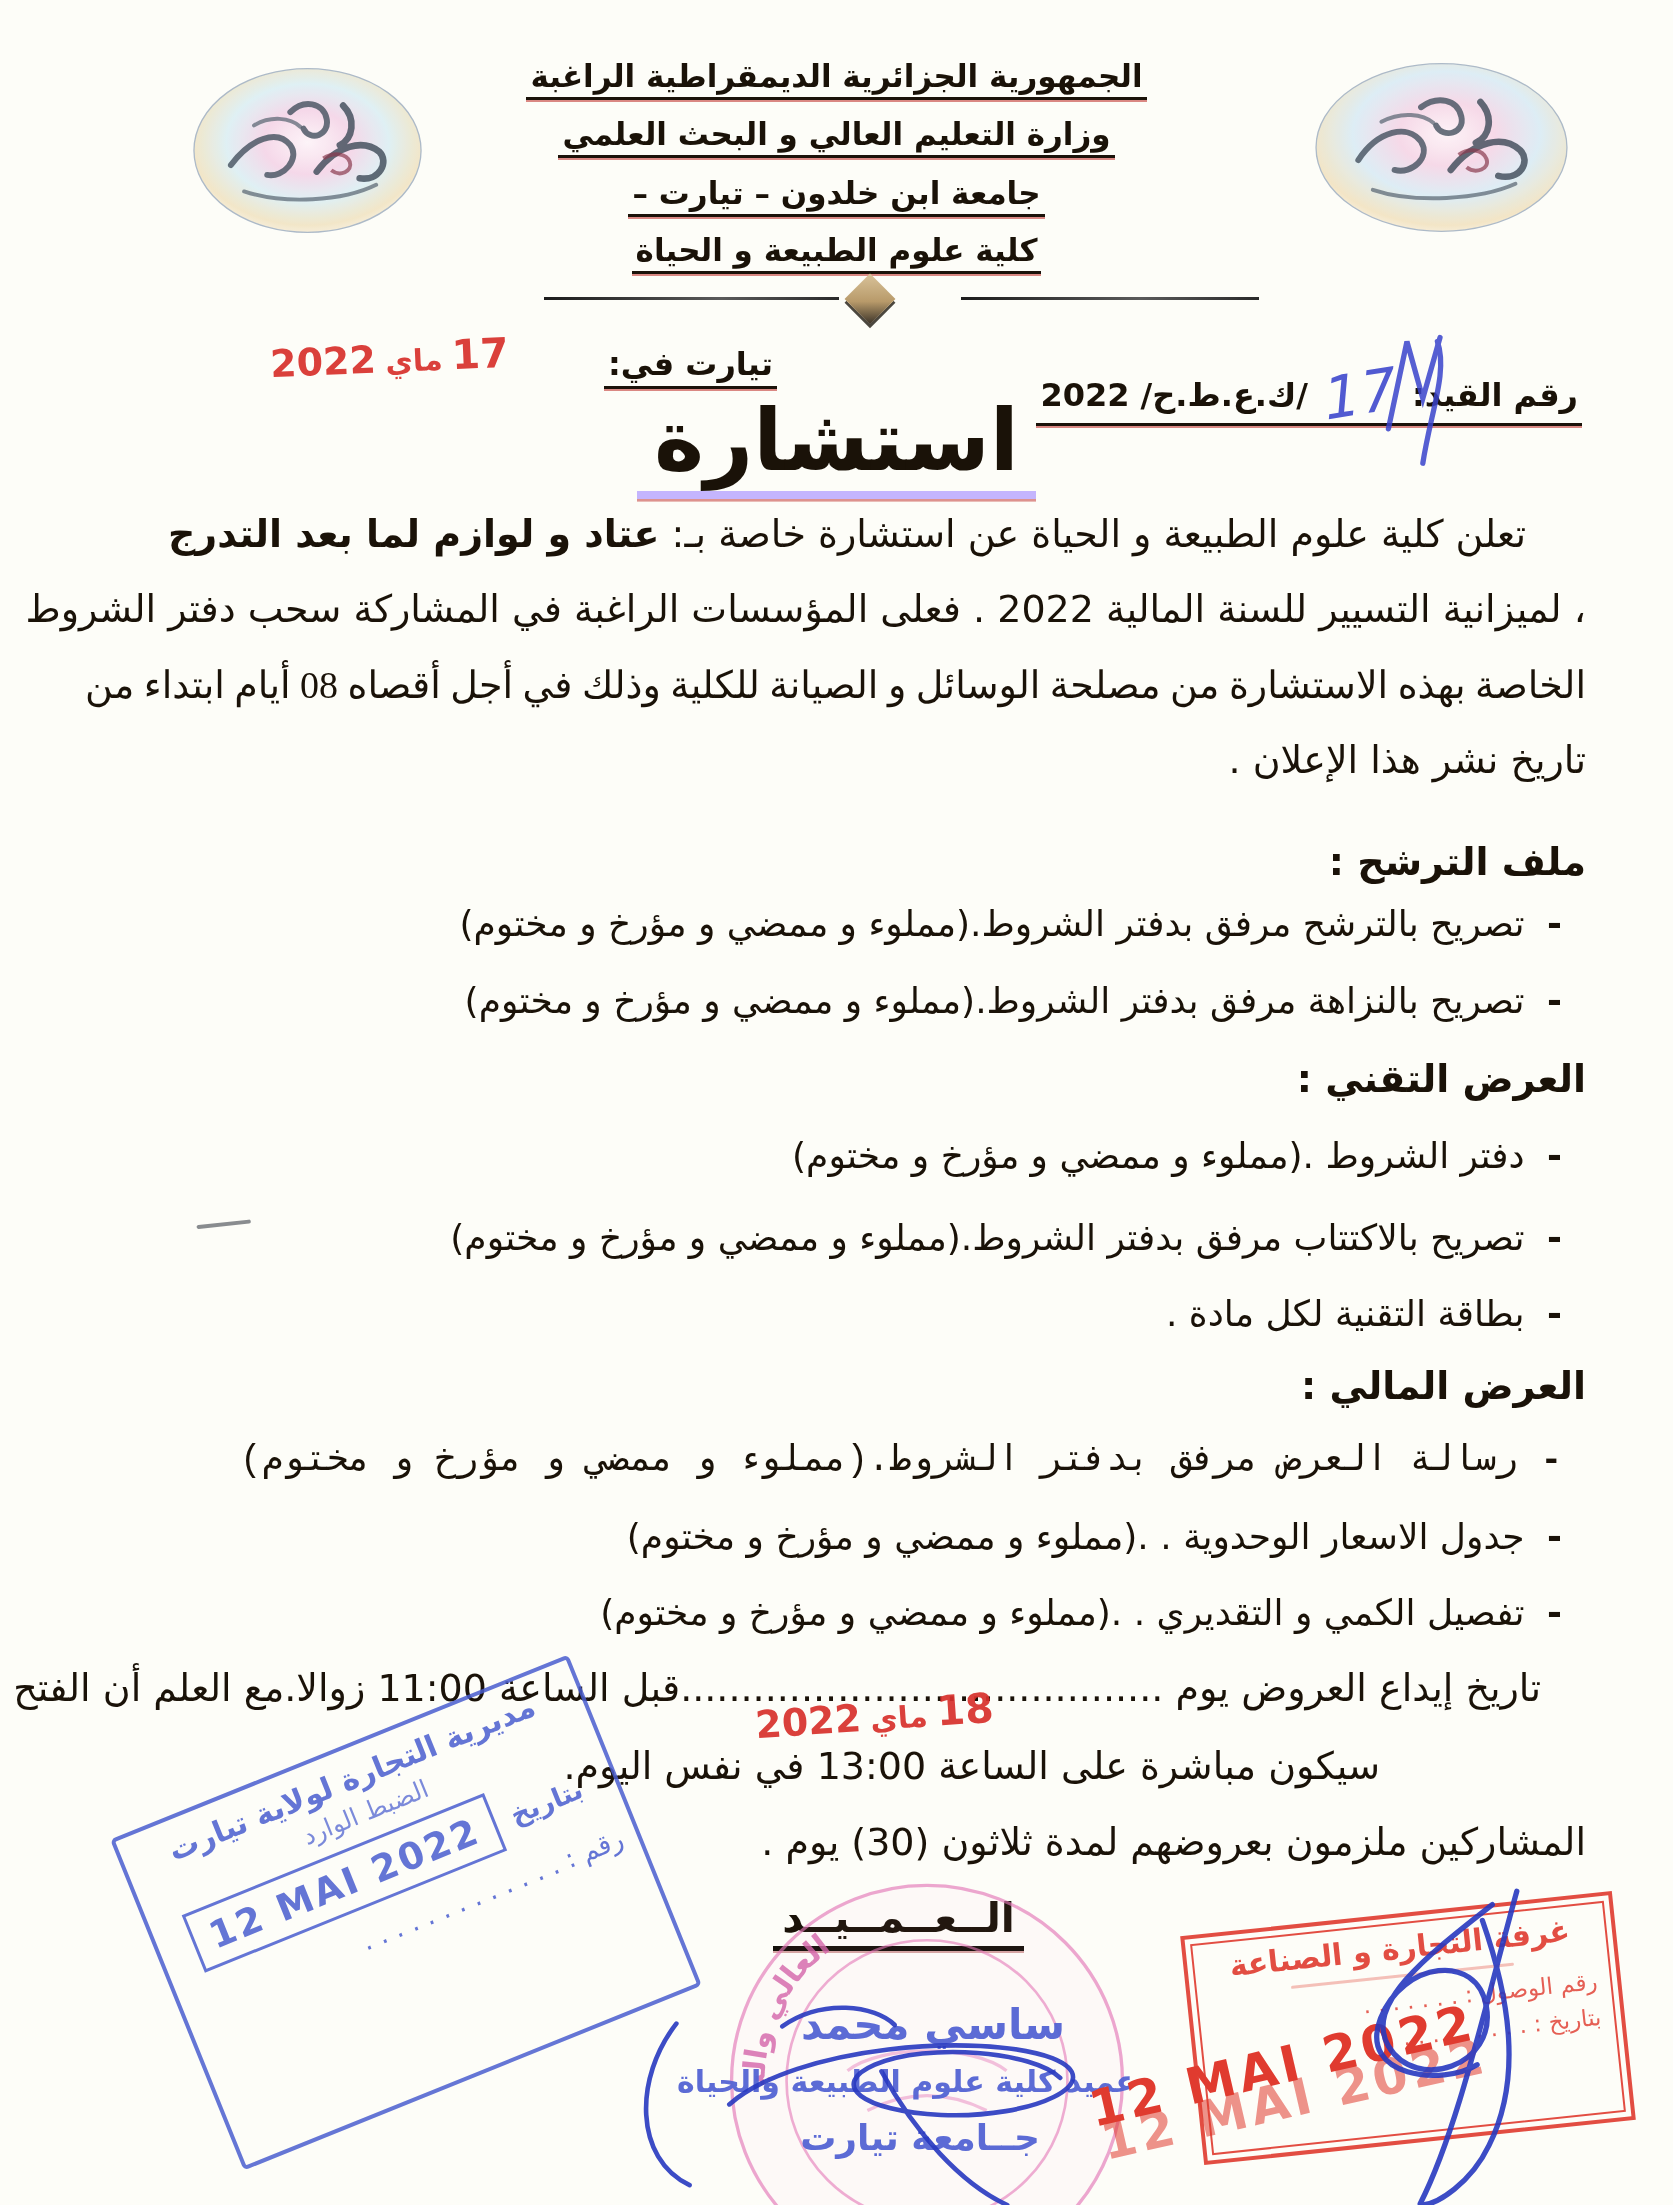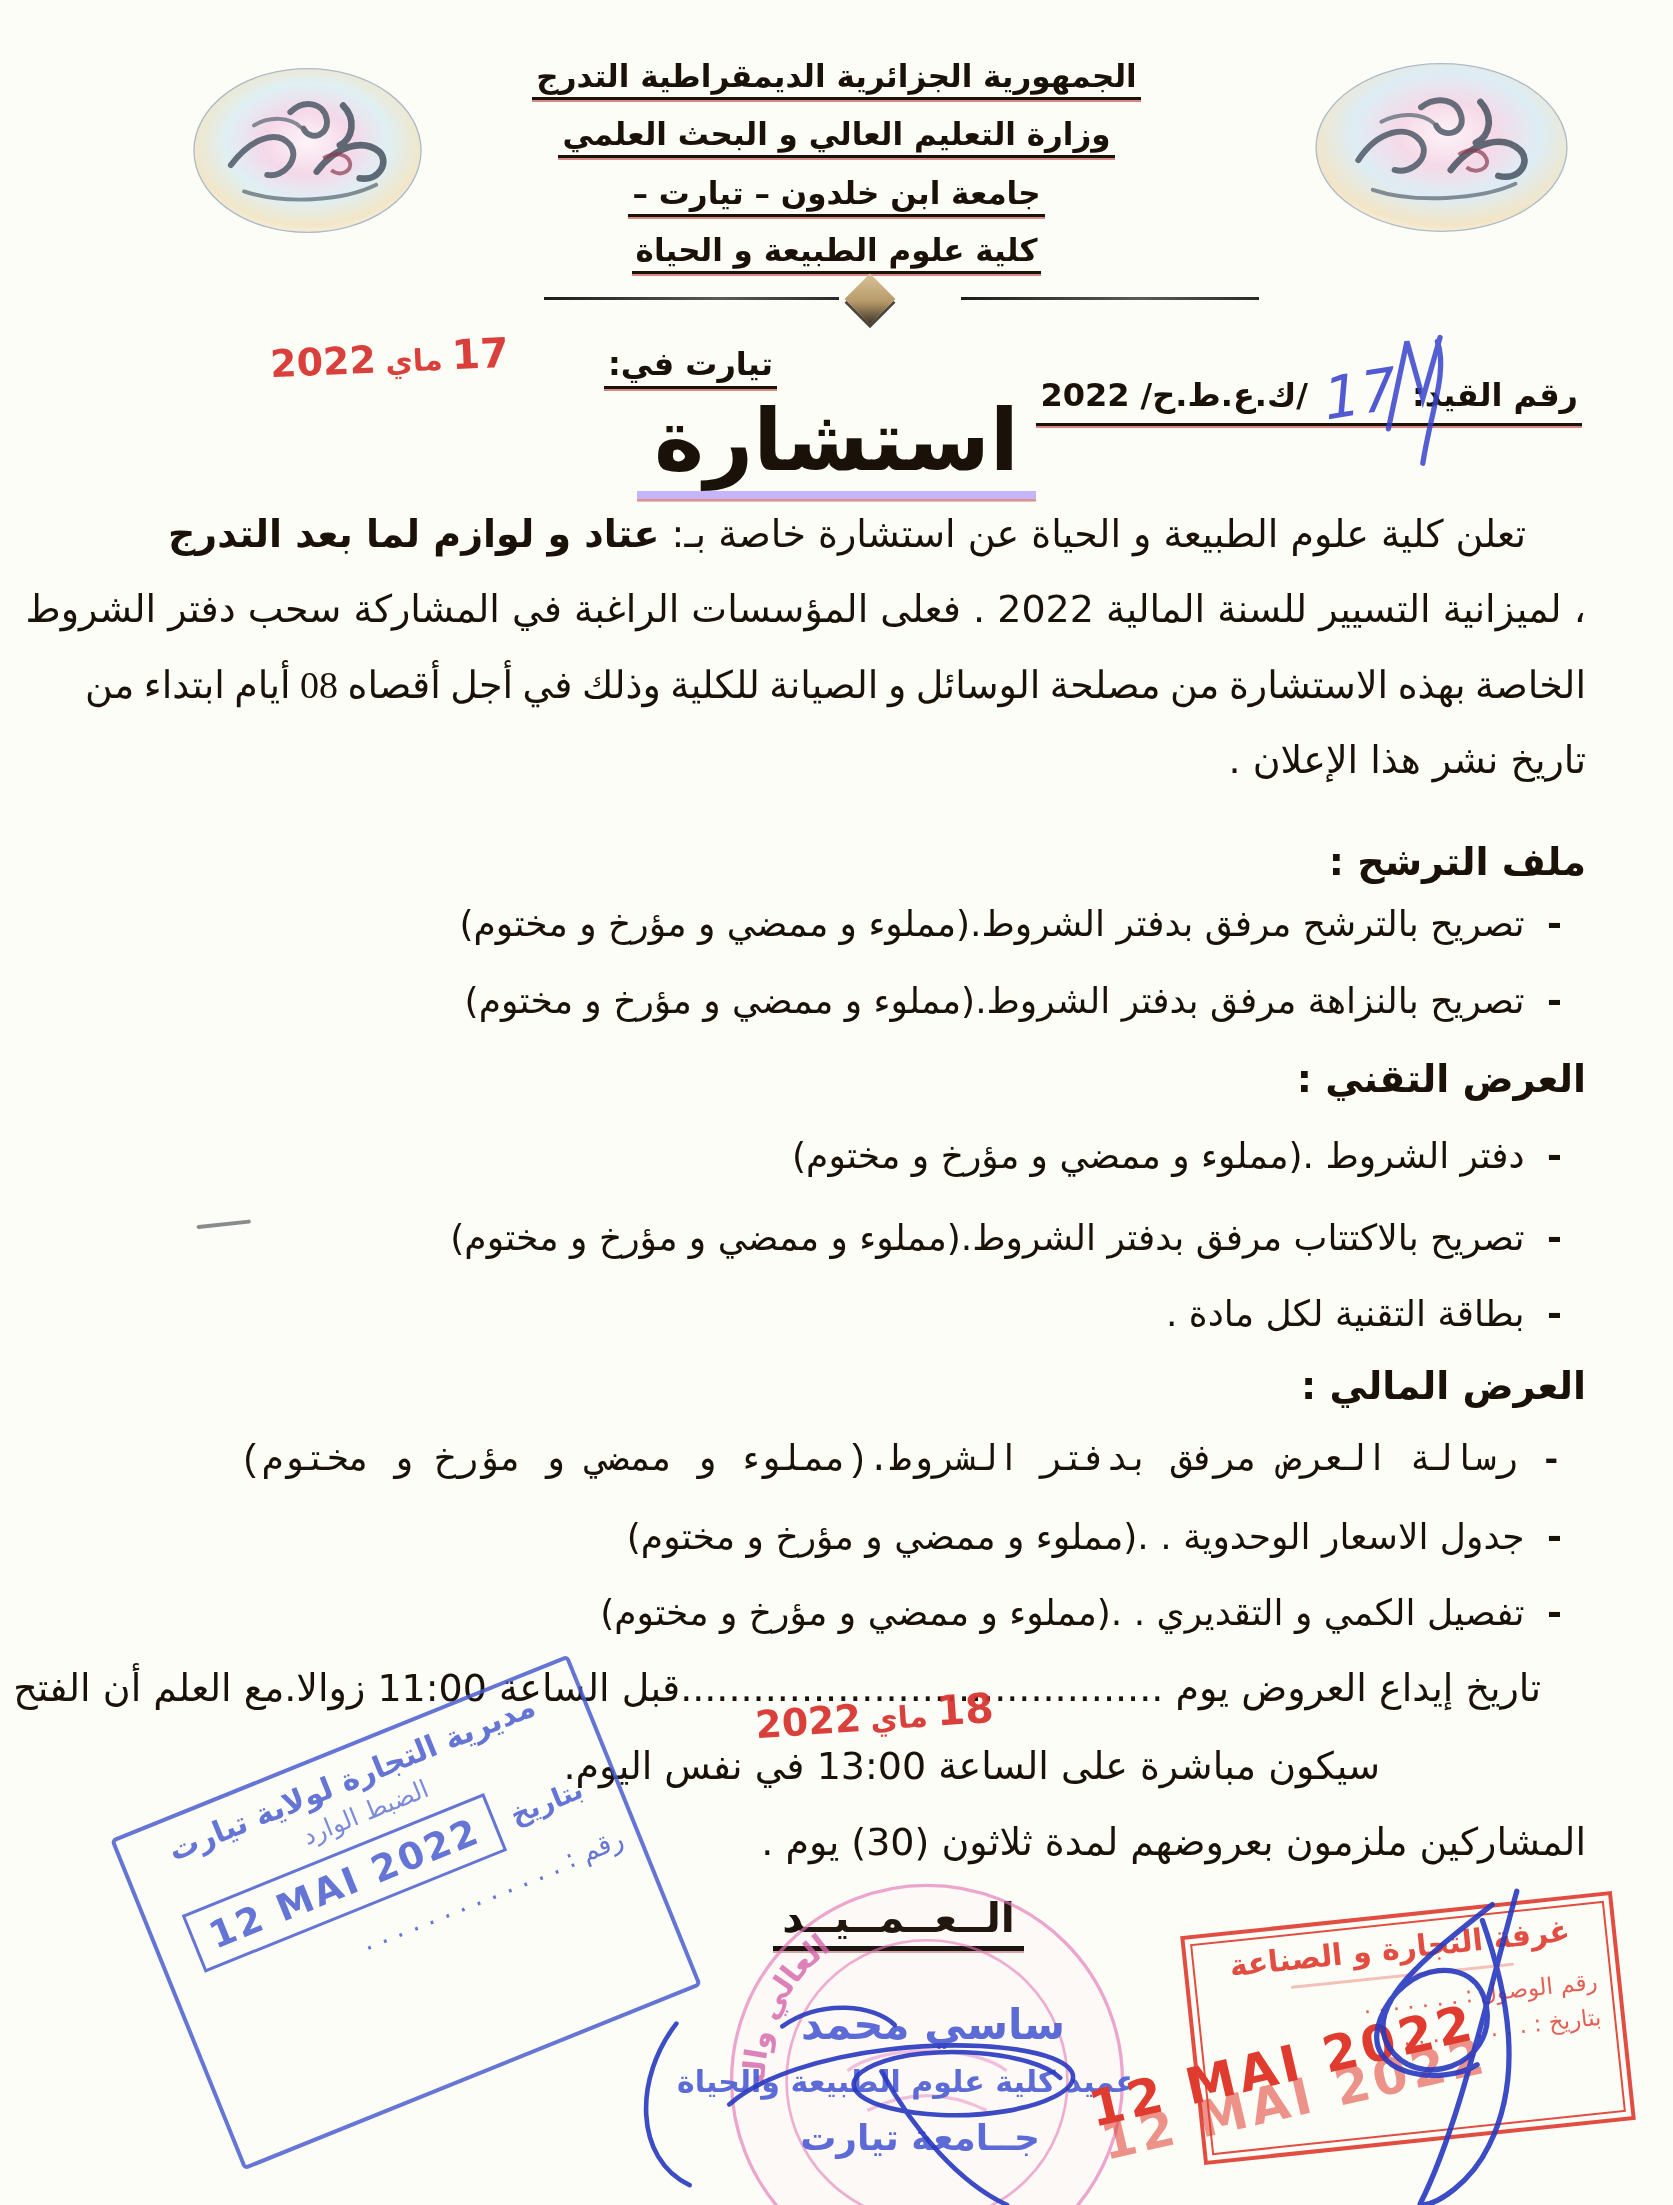--- a/index.html
+++ b/index.html
@@ -55,21 +55,21 @@
              direction:ltr;letter-spacing:4px;}
   .dean-ink{position:absolute;color:#5464d4;text-align:center;white-space:nowrap;opacity:.95;}
   svg{display:block;}
   .overlay{position:absolute;left:0;top:0;pointer-events:none;}
 </style>
 </head>
 <body>
 
 <div class="page">
 
-  <div class="hline" style="top:58px;"><span class="u">الجمهورية الجزائرية الديمقراطية التدرج</span></div>
+  <div class="hline" style="top:58px;"><span class="u">الجمهورية الجزائرية الديمقراطية الراغبة</span></div>
   <div class="hline" style="top:116px;"><span class="u">وزارة التعليم العالي و البحث العلمي</span></div>
   <div class="hline" style="top:175px;"><span class="u">جامعة ابن خلدون – تيارت –</span></div>
   <div class="hline" style="top:232px;"><span class="u">كلية علوم الطبيعة و الحياة</span></div>
 
   <svg class="abs" style="left:191px;top:66px;" width="233" height="169" viewBox="0 0 352 256">
     <defs>
       <radialGradient id="gl" cx="50%" cy="45%" r="65%">
         <stop offset="0%" stop-color="#fdf4f8"></stop>
           <stop offset="30%" stop-color="#f5d7e9"></stop>
         <stop offset="55%" stop-color="#def0f4"></stop>

